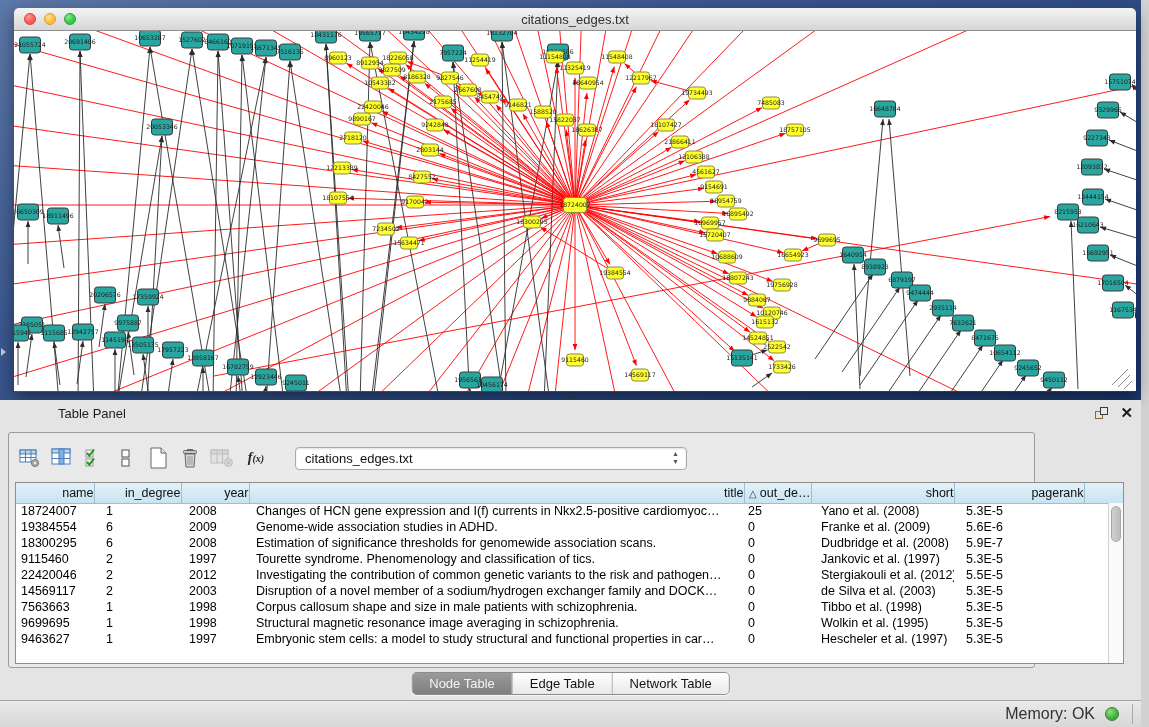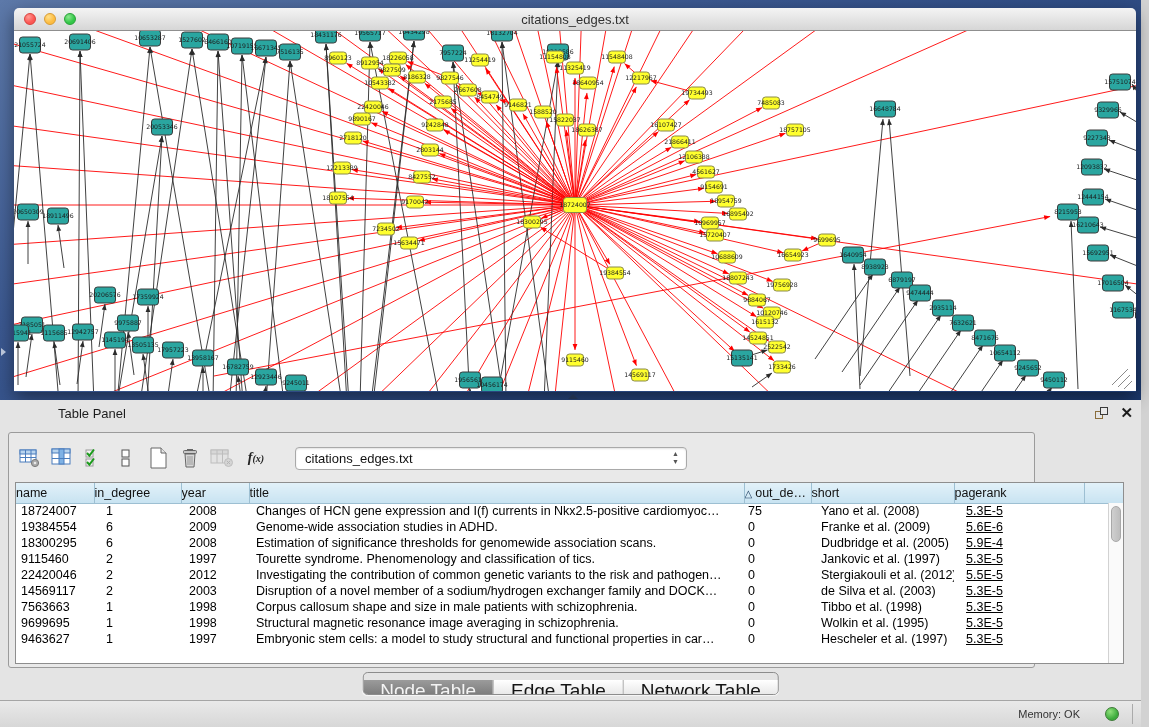--- a/index.html
+++ b/index.html
@@ -49,43 +49,43 @@
   .fx small { font-size:10px; }
   .combo { position:relative; margin-left:22px; width:392px; height:23px; background:#ffffff;
     border:1px solid #a9a9a9; border-radius:4px; box-shadow:inset 0 1px 2px rgba(0,0,0,.12); }
   .combo-text { position:absolute; left:9px; top:0; line-height:21px; font-size:13px; color:#111; }
   .combo-arrows { position:absolute; right:7px; top:2px; font-size:7px; line-height:8px; color:#555; text-align:center; }
 
   .grid-wrap { position:absolute; left:6px; top:49px; width:1109px; height:182px;
     border:1px solid #8e8e8e; background:#ffffff; overflow:hidden; }
   table.grid { border-collapse:collapse; table-layout:fixed; width:1107px; }
   table.grid th { height:20px; background:linear-gradient(#e2f1f9,#c8e3f1); border:1px solid #9dbfd2;
-    border-top:none; font-size:12.5px; font-weight:normal; color:#111; text-align:left; overflow:hidden; white-space:nowrap; }
+    border-top:none; font-size:12.5px; font-weight:normal; color:#111; text-align:right; overflow:hidden; white-space:nowrap; }
   table.grid th:first-child { border-left:none; }
   table.grid td { height:16px; font-size:12.5px; color:#000; white-space:nowrap; overflow:hidden; }
   .sort-tri { font-size:10px; color:#1a3a5c; margin-right:3px; }
   td.c0 { padding-left:5px; } td.c1 { padding-left:12px; } td.c2 { padding-left:8px; }
   td.c3 { padding-left:7px; } td.c4 { padding-left:4px; } td.c5 { padding-left:10px; }
-  td.c6 { padding-left:12px;text-decoration:underline; }
+  td.c6 { padding-left:12px; }
   .vscroll { position:absolute; right:0; top:20px; bottom:0; width:15px; background:#fafafa; border-left:1px solid #d2d2d2; }
   .vthumb { position:absolute; left:2px; top:3px; width:10px; height:36px; background:linear-gradient(90deg,#cfcfcf,#bdbdbd);
     border:1px solid #a8a8a8; border-radius:6px; }
 
   .tabs { position:absolute; left:50%; top:272px; transform:translateX(-50%); display:flex;
     border:1px solid #8c8c8c; border-radius:5px; overflow:hidden; height:23px;
     box-shadow:0 1px 1px rgba(255,255,255,.7); }
-  .tab { padding:0 17px; line-height:21px; font-size:19px; color:#141414;
-    background:linear-gradient(#ffffff,#e9e9e9); border-left:1px solid #b5b5b5;margin-top:7px; }
+  .tab { padding:0 17px; line-height:21px; font-size:13px; color:#141414;
+    background:linear-gradient(#ffffff,#e9e9e9); border-left:1px solid #b5b5b5; }
   .tab:first-child { border-left:none; }
   .tab.selected { background:linear-gradient(#9b9b9b,#7e7e7e); color:#f4f4f4; }
 
   
   .status-bar { position:absolute; left:0; top:700px; width:1141px; height:27px;
     background:linear-gradient(#e9e9e9,#d7d7d7); border-top:1px solid #a5a5a5; }
-  .memory { position:absolute; right:61px; top:0; line-height:26px; font-size:11px; color:#333; }
+  .memory { position:absolute; right:46px; top:0; line-height:26px; font-size:16px; color:#333; }
   .memory-dot { position:absolute; right:22px; top:6px; width:14px; height:14px; border-radius:50%;
     background:radial-gradient(circle at 35% 30%, #8fe07a, #3cab3c 65%); border:1px solid #3c7a36; }
   .status-divider { position:absolute; right:8px; top:3px; bottom:3px; width:1px; background:#aaa; }
 </style>
 </head>
 <body>
 
 <div class="app">
 
   <div class="desktop">
@@ -994,43 +994,43 @@
                 <th>pagerank</th>
                 <th></th>
               </tr>
             </thead>
           <tbody id="grid-body">
               <tr>
                 <td class="c0">18724007</td>
                 <td class="c1">1</td>
                 <td class="c2">2008</td>
                 <td class="c3">Changes of HCN gene expression and I(f) currents in Nkx2.5-positive cardiomyoc…</td>
-                <td class="c4">75</td>
+                <td class="c4">25</td>
                 <td class="c5">Yano et al. (2008)</td>
                 <td class="c6">5.3E-5</td>
                 <td class="c7"></td>
               </tr>
               <tr>
                 <td class="c0">19384554</td>
                 <td class="c1">6</td>
                 <td class="c2">2009</td>
                 <td class="c3">Genome-wide association studies in ADHD.</td>
                 <td class="c4">0</td>
                 <td class="c5">Franke et al. (2009)</td>
                 <td class="c6">5.6E-6</td>
                 <td class="c7"></td>
               </tr>
               <tr>
                 <td class="c0">18300295</td>
                 <td class="c1">6</td>
                 <td class="c2">2008</td>
                 <td class="c3">Estimation of significance thresholds for genomewide association scans.</td>
                 <td class="c4">0</td>
-                <td class="c5">Dudbridge et al. (2005)</td>
-                <td class="c6">5.9E-4</td>
+                <td class="c5">Dudbridge et al. (2008)</td>
+                <td class="c6">5.9E-7</td>
                 <td class="c7"></td>
               </tr>
               <tr>
                 <td class="c0">9115460</td>
                 <td class="c1">2</td>
                 <td class="c2">1997</td>
                 <td class="c3">Tourette syndrome. Phenomenology and classification of tics.</td>
                 <td class="c4">0</td>
                 <td class="c5">Jankovic et al. (1997)</td>
                 <td class="c6">5.3E-5</td>

